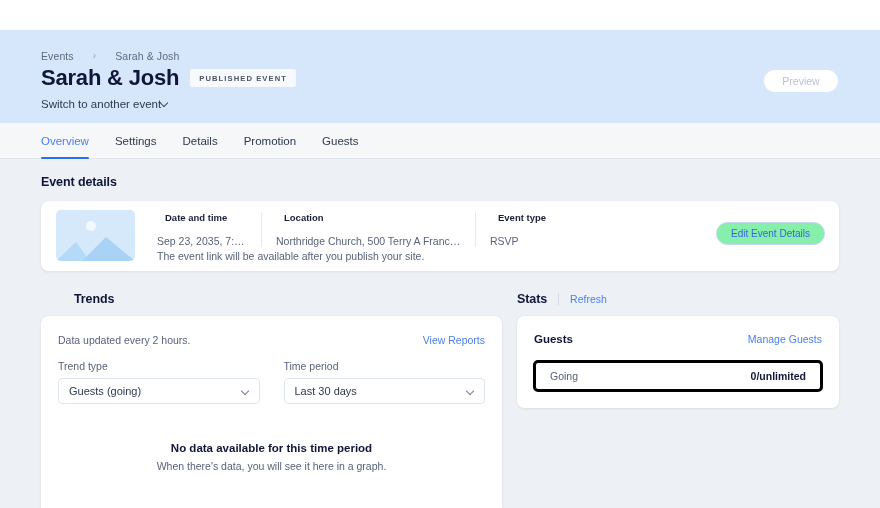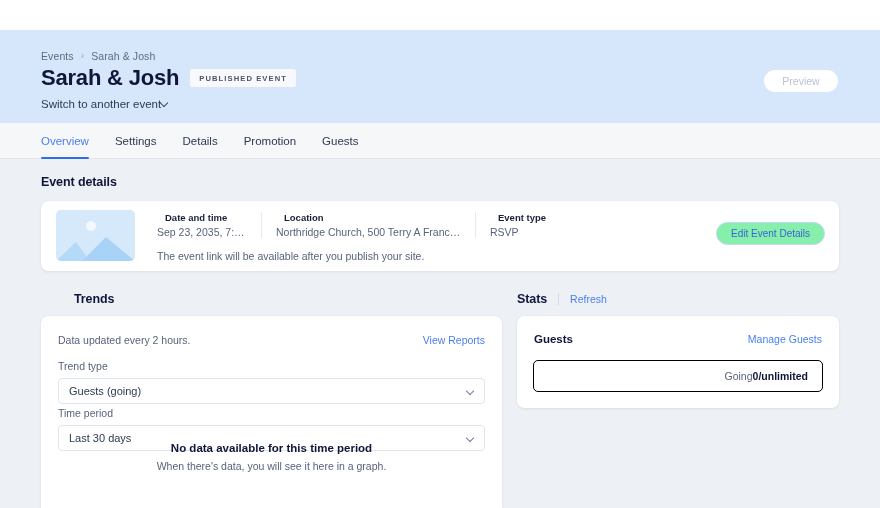--- a/index.html
+++ b/index.html
@@ -12,21 +12,21 @@
   }
   .page { position: relative; width: 880px; height: 508px; background: #ffffff; }
 
   
   .header {
     position: absolute; left: 0; top: 30px; width: 880px; height: 93px;
     background: #d6e6fb;
   }
   .breadcrumb {
     position: absolute; left: 41px; top: 20px;
-    display: flex; align-items: center; gap: 7px;
+    display: flex; align-items: center; gap: 19px;
     font-size: 10.5px; color: #5f6a7d; letter-spacing: .1px;
   }
   .breadcrumb .crumb { white-space: nowrap; }
   .breadcrumb .sep { color: #9aa7bb; font-size: 10px; line-height: 1; }
 
   .title-row {
     position: absolute; left: 41px; top: 36px;
     display: flex; align-items: center; gap: 11px;
   }
   .evt-title {
@@ -114,21 +114,21 @@
   }
   .ev-fields {
     display: flex; align-items: flex-start; padding-top: 11px; flex: 1; min-width: 0;
   }
   .field { padding: 0 14px; min-width: 0; }
   .field + .field { border-left: 1px solid #e6eaf0; }
   .f-date { width: 126px; padding-left: 22px; }
   .f-loc { width: 214px; }
   .f-type { width: 180px; }
   .f-label {
-    font-size: 9.5px; font-weight: bold; color: #1a2238; margin-bottom: 3px;
+    font-size: 9.5px; font-weight: bold; color: #1a2238; margin-bottom: 12px;
     white-space: nowrap;
     padding-left: 8px;
   }
   .f-value {
     font-size: 10.5px; color: #58637a; white-space: nowrap;
     overflow: hidden; text-overflow: ellipsis;
   }
   .ev-note {
     position: absolute; left: 116px; top: 49px;
     font-size: 10.5px; color: #58637a; white-space: nowrap;
@@ -149,21 +149,21 @@
     border-bottom-left-radius: 0; border-bottom-right-radius: 0;
   }
   .trends-topline {
     position: absolute; left: 17px; top: 18px; right: 17px;
     display: flex; align-items: center; justify-content: space-between;
   }
   .muted-sm { font-size: 10.5px; color: #58637a; white-space: nowrap; }
   .link { font-size: 10.5px; color: #4a7fef; cursor: pointer; white-space: nowrap; }
   .selects {
     position: absolute; left: 17px; top: 44px; right: 17px;
-    display: flex; gap: 3px; flex-direction: column;
+    display: flex; gap: 24px;
   }
   .sel-group { flex: 1; min-width: 0; }
   .sel-label {
     font-size: 10.5px; color: #58637a; margin-bottom: 6px; white-space: nowrap;
   }
   .select {
     position: relative; height: 26px; border: 1px solid #dfe5ef;
     border-radius: 4px; background: #ffffff;
     display: flex; align-items: center; padding: 0 24px 0 10px;
     font-size: 11px; color: #2e3a4f; cursor: pointer;
@@ -198,22 +198,22 @@
   .stats-card {
     position: absolute; left: 517px; top: 193px; width: 322px; height: 92px;
   }
   .stats-card-head {
     position: absolute; left: 17px; top: 17px; right: 17px;
     display: flex; align-items: center; justify-content: space-between;
   }
   .stats-card-title { font-size: 11.5px; font-weight: bold; color: #10163a; }
   .stat-row {
     position: absolute; left: 16px; right: 16px; top: 44px; height: 32px;
-    border: 1px solid #000000; border-radius: 5px;
-    display: flex; align-items: center; justify-content: flex-end;
+    border: 3px solid #000000; border-radius: 5px;
+    display: flex; align-items: center; justify-content: space-between;
     padding: 0 14px;
   }
   .stat-name { font-size: 10.5px; color: #58637a; }
   .stat-val { font-size: 10.5px; font-weight: bold; color: #10163a; }
 </style>
 </head>
 <body>
 
 <div class="page">
 

